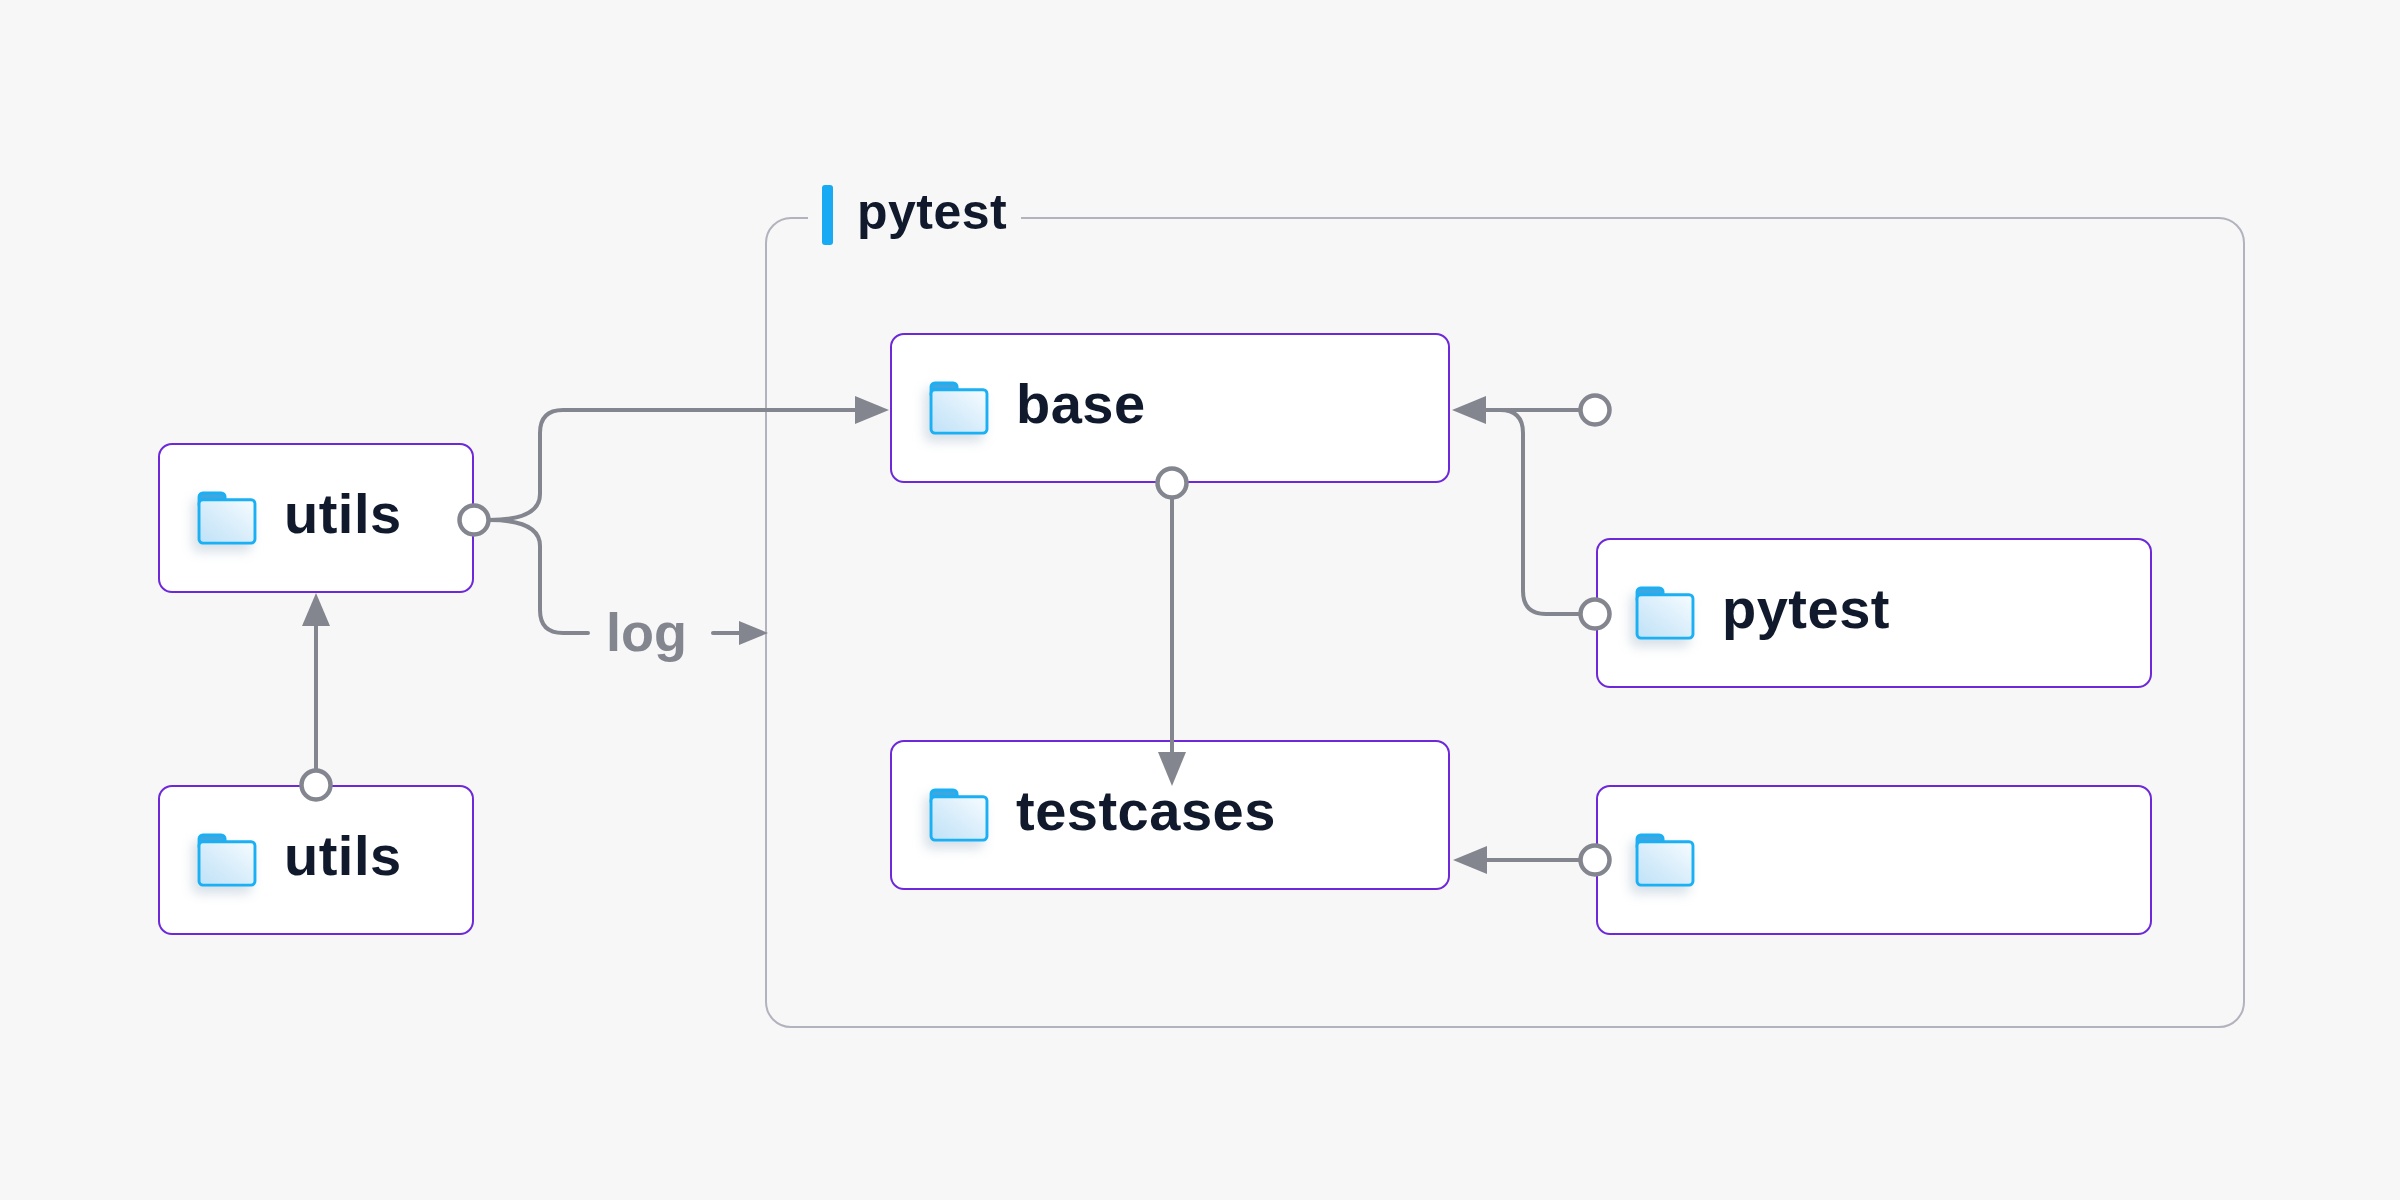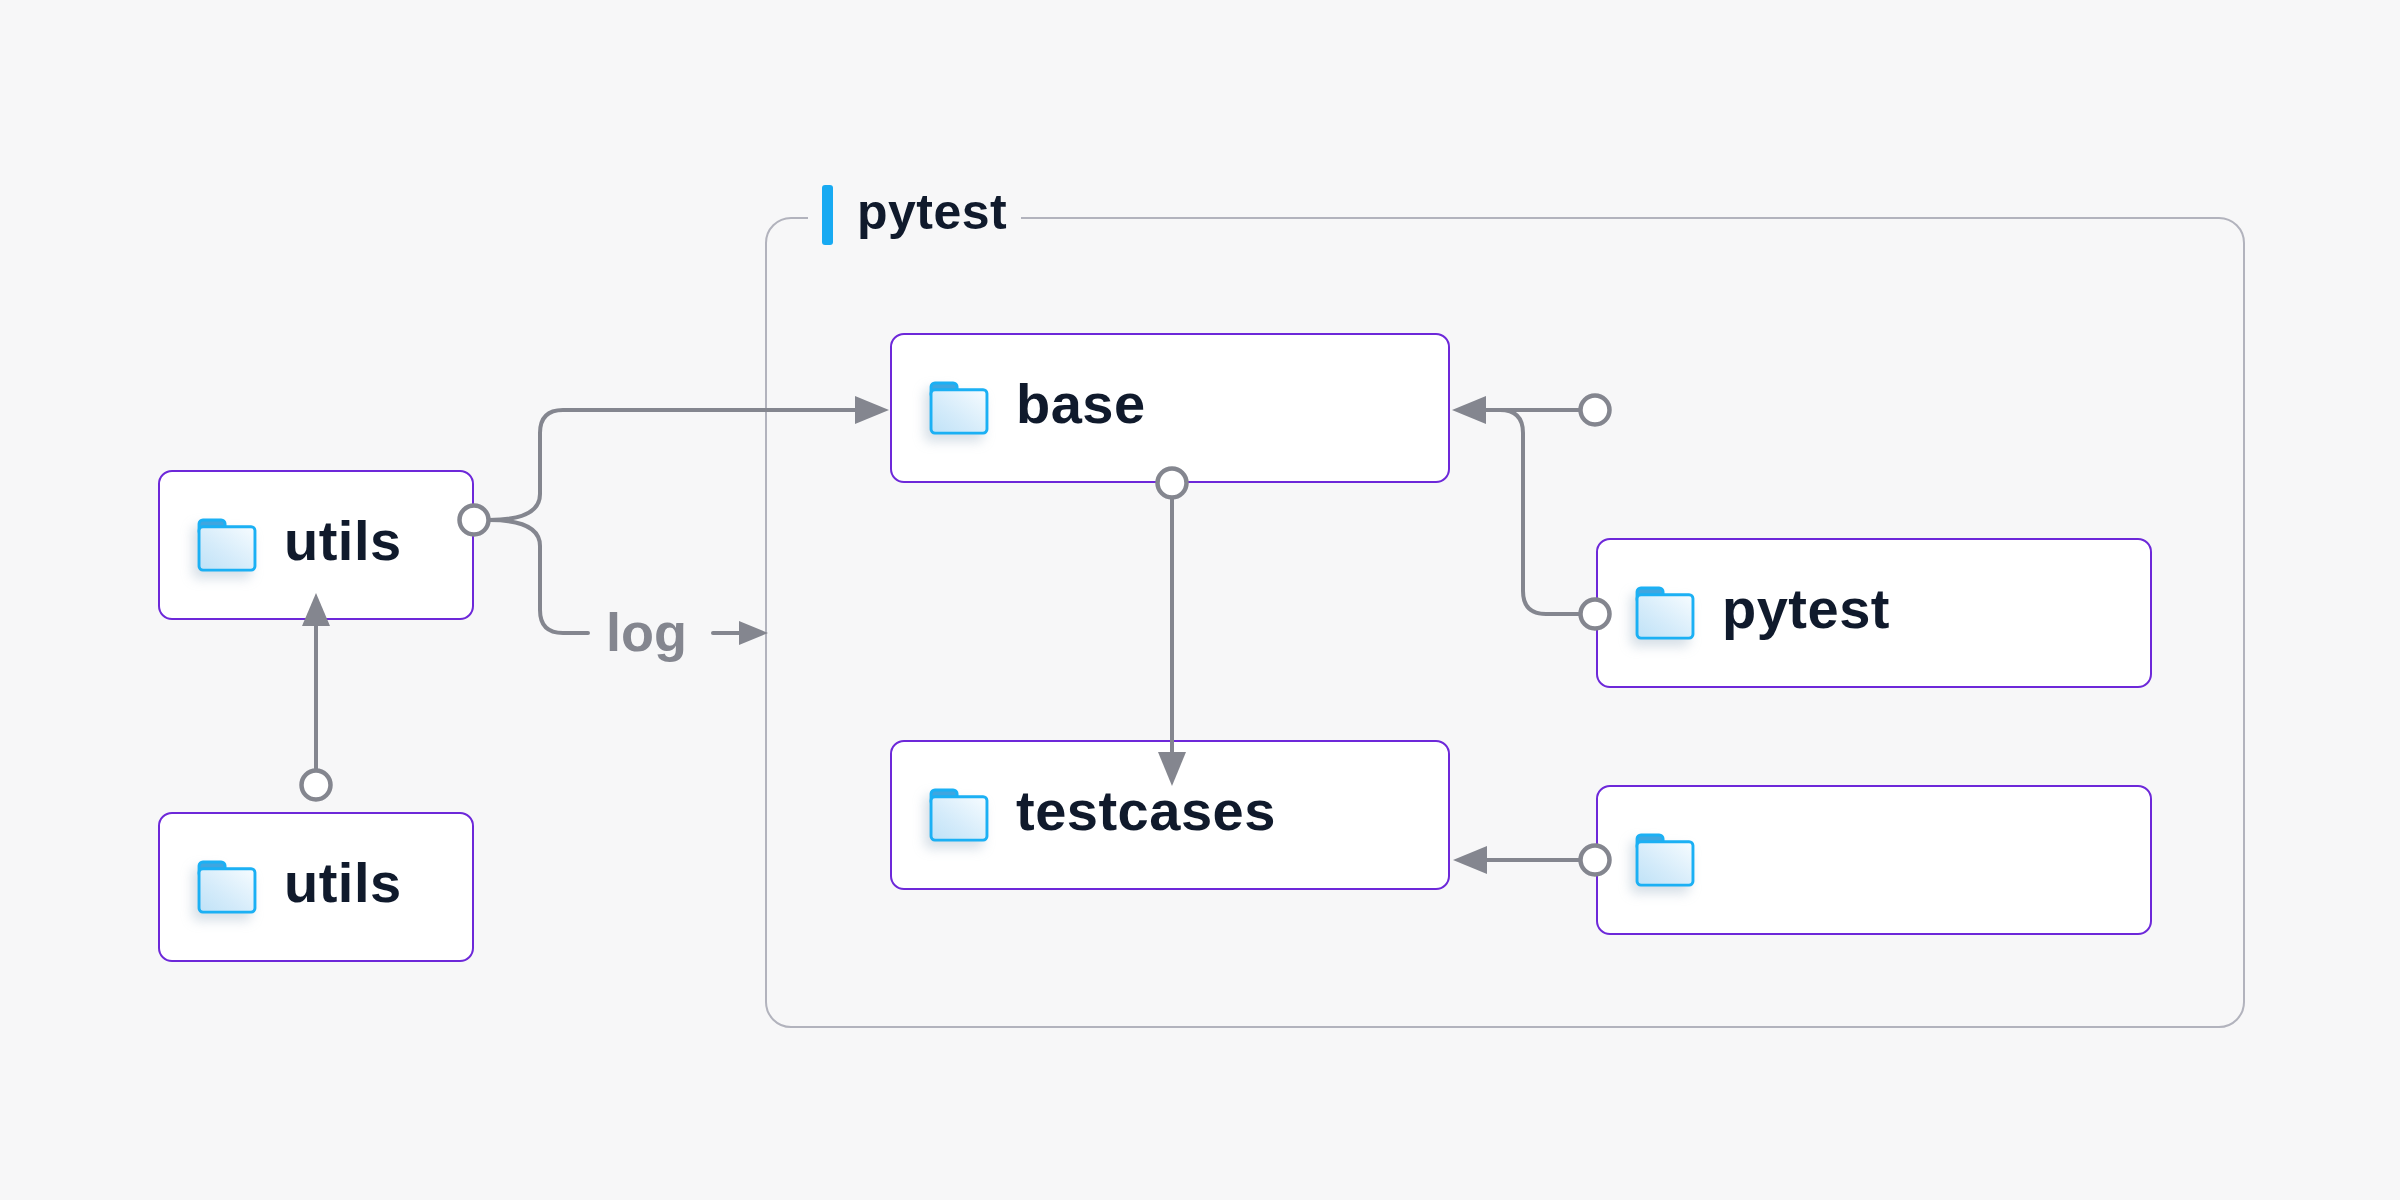--- a/index.html
+++ b/index.html
@@ -28,21 +28,21 @@
     font-size:50px;font-weight:700;color:#101a2c;letter-spacing:.5px;line-height:1;
     padding-bottom:6px;
   }
 
   
   .node{
     position:absolute;height:150px;box-sizing:border-box;
     background:#ffffff;border:2px solid #6d28d9;border-radius:14px;
     display:flex;align-items:center;gap:26px;padding-left:36px;
   }
-  .w-sm{width:316px;margin-top:27px;}
+  .w-sm{width:316px;}
   .w-md{width:560px;}
   .w-rt{width:556px;}
   .node .label{
     font-size:56px;font-weight:700;color:#101a2c;letter-spacing:.5px;line-height:1;
     padding-bottom:8px;white-space:nowrap;
   }
   .folder{width:62px;height:54px;flex:none;
     filter:drop-shadow(-5px 7px 6px rgba(120,150,175,.30));}
 
   

